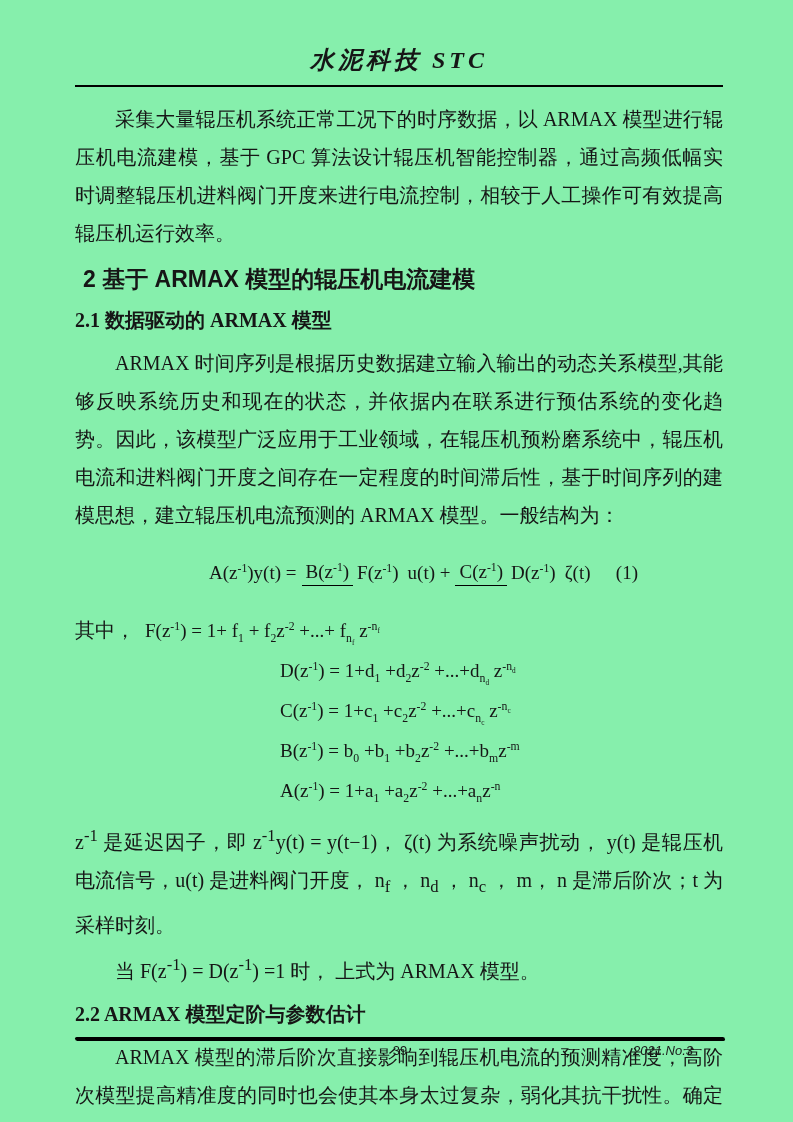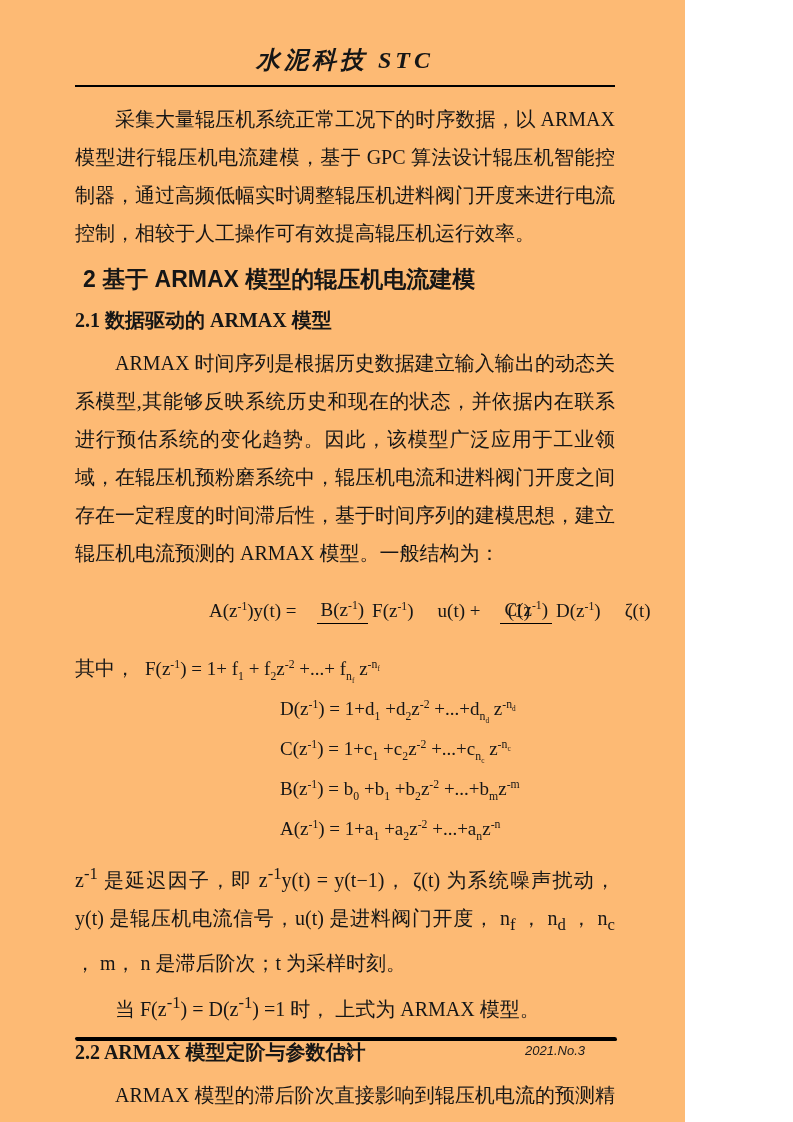--- a/index.html
+++ b/index.html
@@ -1,19 +1,19 @@
 <!DOCTYPE html>
 <html><head>
 <meta charset="utf-8">
 <style>
   html,body{margin:0;padding:0;background:#ffffff;}
   .page{
     position:relative;
-    width:685px;height:1122px;
-    background:#fdba74;
+    width:793px;height:1122px;
+    background:#86efac;
     font-family:"Liberation Serif","DejaVu Serif",serif;
     color:#161616;
     overflow:hidden;
   }
   .margin-box{
     position:absolute;
     left:75px;right:70px;top:0;bottom:0;
   }
   
   .journal{
@@ -40,21 +40,21 @@
   .indent{text-indent:2em;}
   .p-intro{margin-top:13px;}
   .h-sec{
     font-family:"Liberation Sans","DejaVu Sans",sans-serif;
     font-weight:bold;
     margin:0;
   }
   .h1{font-size:23px;margin-top:12px;margin-bottom:8px;margin-left:8px;}
   .h2{font-size:20px;margin-top:12px;margin-bottom:10px;font-family:Liberation Serif, serif;}
   
-  .eq{font-family:"Liberation Serif","DejaVu Serif",serif;gap:15px;}
+  .eq{font-family:"Liberation Serif","DejaVu Serif",serif;}
   .eq sup,.eq sub{font-size:0.62em;line-height:0;}
   .eq1-row{
     position:relative;
     margin-top:10px;
     margin-left:132px;
     display:flex;
     align-items:center;
     font-size:19px;
     height:58px;
   }

